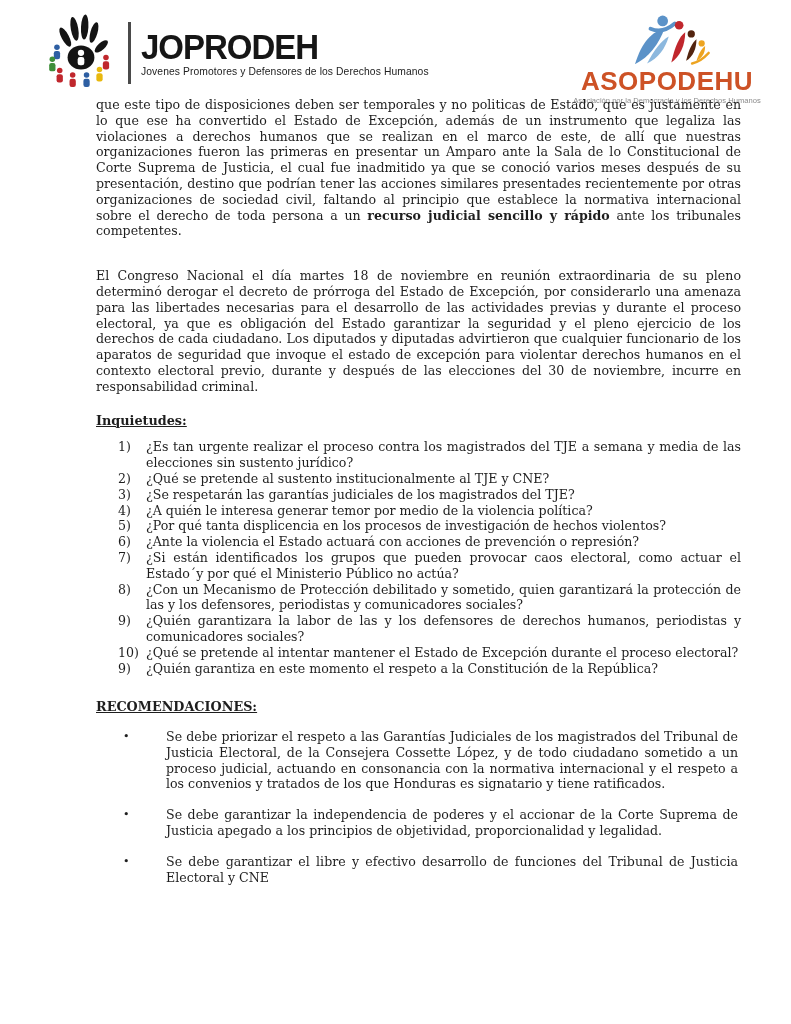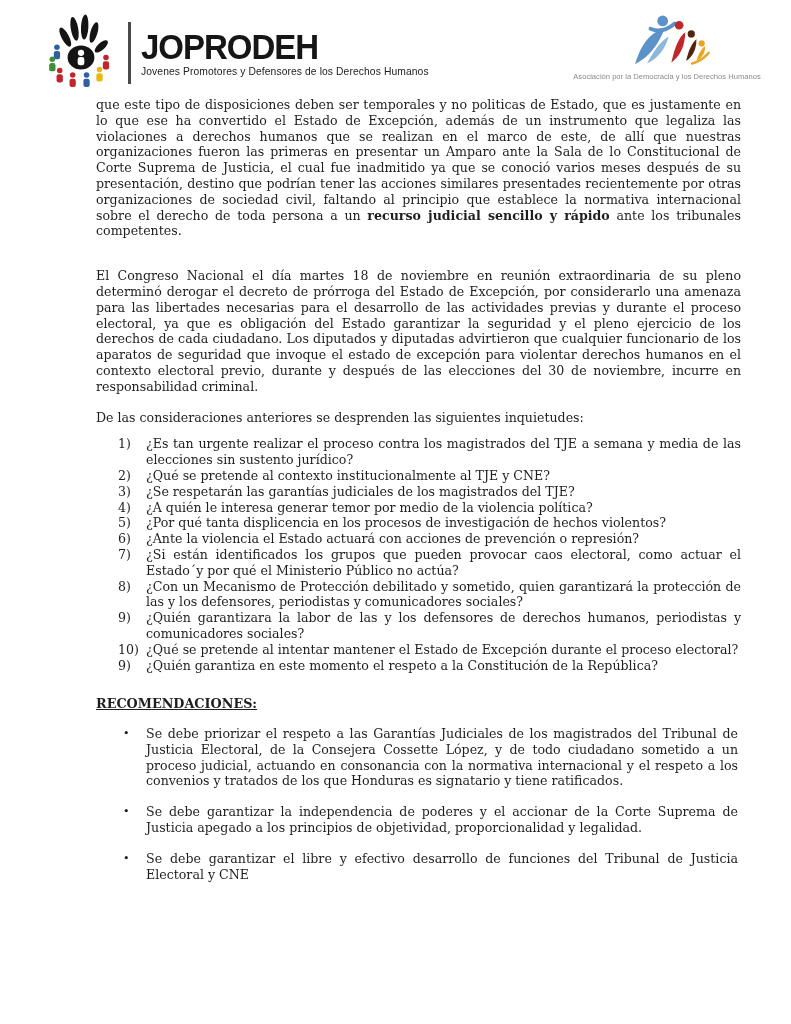--- a/index.html
+++ b/index.html
@@ -32,21 +32,21 @@
   .section-heading { font-weight:bold; text-decoration:underline; margin-top:18px; font-size:12.8px; }
   .intro { margin-top:15px; }
   .qlist { margin-top:11px; }
   .q-item { display:flex; }
   .q-num { width:28px; flex:0 0 28px; padding-left:22px; box-sizing:content-box; }
   .q-text { flex:1; text-align:justify; }
   .rec-list { }
   .rec-item { display:flex; margin-top:15px; }
   .rec-item.first { margin-top:14px; }
   .rec-bullet { width:23px; flex:0 0 23px; padding-left:27px; box-sizing:content-box; font-size:11px; }
-  .rec-text { flex:1; text-align:justify; padding-right:3px; }
+  .rec-text { flex:1; text-align:justify; padding-right:3px;margin-left:20px; }
 </style>
 </head>
 <body>
 
 <div class="page">
 
   <div class="header">
 
     <div class="logo-left">
       <span>
@@ -116,42 +116,43 @@
           <path d="M60,56 C64,38 69,26 76,21 C76,36 70,49 60,56 Z" fill="#c0272d"></path>
 
           <circle cx="83" cy="23" r="4.2" fill="#53240f"></circle>
           <path d="M77,54 C80,41 84,33 89,29 C89,40 85,49 77,54 Z" fill="#53240f"></path>
 
           <circle cx="95" cy="34" r="3.6" fill="#eda421"></circle>
           <path d="M89,54 C92,45 95,40 99,37 C99,46 95,51 89,54 Z" fill="#eda421"></path>
           <path d="M84,57 Q94,55 103,45" stroke="#eda421" stroke-width="3" fill="none" stroke-linecap="round"></path>
         </svg>
       </span>
+      <div class="wordmark">ASOPODEHU</div>
       <div class="tagline">Asociación por la Democracia y los Derechos Humanos</div>
     </div>
 
   </div>
 
   <div class="doc">
 
     <p class="para"><span>que este tipo de disposiciones deben ser temporales y no politicas de Estado, que es justamente en lo que ese ha convertido el Estado de Excepción, además de un instrumento que legaliza las violaciones a derechos humanos que se realizan en el marco de este, de allí que nuestras organizaciones fueron las primeras en presentar un Amparo ante la Sala de lo Constitucional de Corte Suprema de Justicia, el cual fue inadmitido ya que se conoció varios meses después de su presentación, destino que podrían tener las acciones similares presentades recientemente por otras organizaciones de sociedad civil, faltando al principio que establece la normativa internacional sobre el derecho de toda persona a un </span><b class="inline-bold">recurso judicial sencillo y rápido</b><span> ante los tribunales competentes.</span></p>
 
     <p class="para">El Congreso Nacional el día martes 18 de noviembre en reunión extraordinaria de su pleno determinó derogar el decreto de prórroga del Estado de Excepción, por considerarlo una amenaza para las libertades necesarias para el desarrollo de las actividades previas y durante el proceso electoral, ya que es obligación del Estado garantizar la seguridad y el pleno ejercicio de los derechos de cada ciudadano. Los diputados y diputadas advirtieron que cualquier funcionario de los aparatos de seguridad que invoque el estado de excepción para violentar derechos humanos en el contexto electoral previo, durante y después de las elecciones del 30 de noviembre, incurre en responsabilidad criminal.</p>
 
-
-    <p class="intro">De las consideraciones anteriores se desprenden las siguientes inquietudes:</p>
+    <div class="section-heading">Inquietudes:</div>
+
 
     <div class="qlist">
       <div class="q-item">
           <span class="q-num">1)</span>
           <span class="q-text">¿Es tan urgente realizar el proceso contra los magistrados del TJE a semana y media de las elecciones sin sustento jurídico?</span>
         </div>
       <div class="q-item">
           <span class="q-num">2)</span>
-          <span class="q-text">¿Qué se pretende al contexto institucionalmente al TJE y CNE?</span>
+          <span class="q-text">¿Qué se pretende al sustento institucionalmente al TJE y CNE?</span>
         </div>
       <div class="q-item">
           <span class="q-num">3)</span>
           <span class="q-text">¿Se respetarán las garantías judiciales de los magistrados del TJE?</span>
         </div>
       <div class="q-item">
           <span class="q-num">4)</span>
           <span class="q-text">¿A quién le interesa generar temor por medio de la violencia política?</span>
         </div>
       <div class="q-item">

